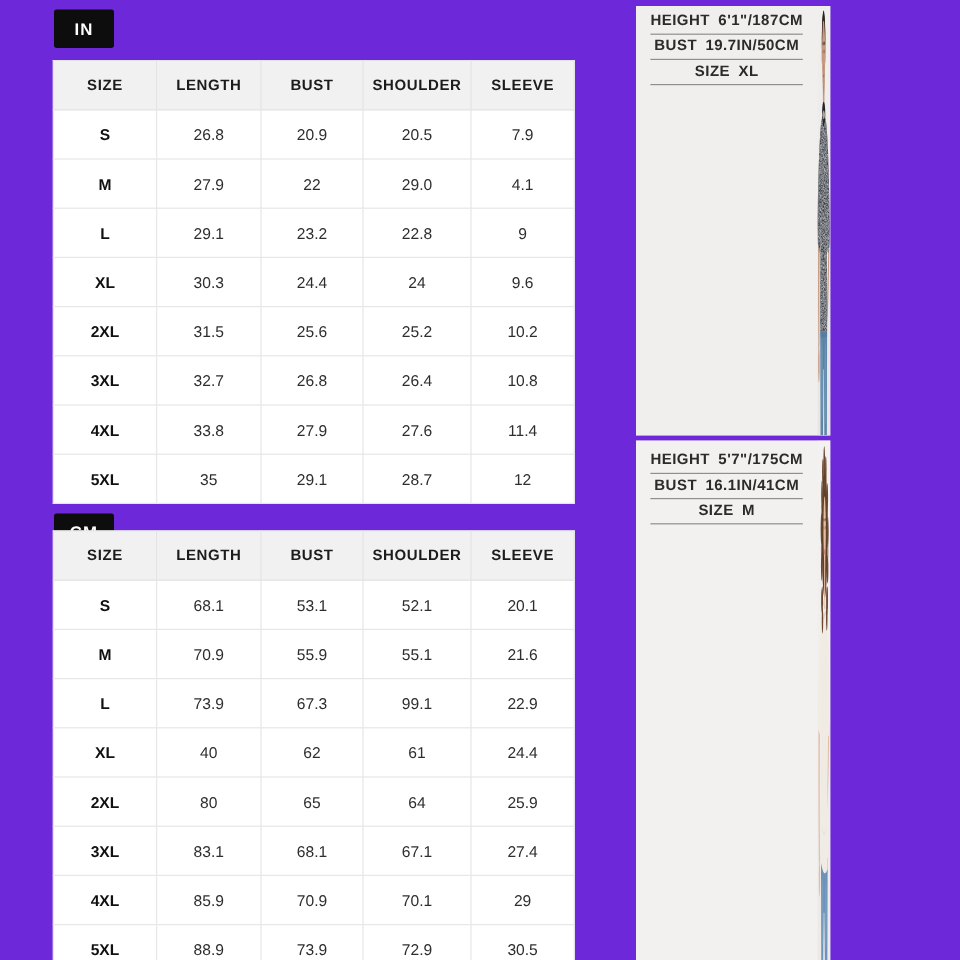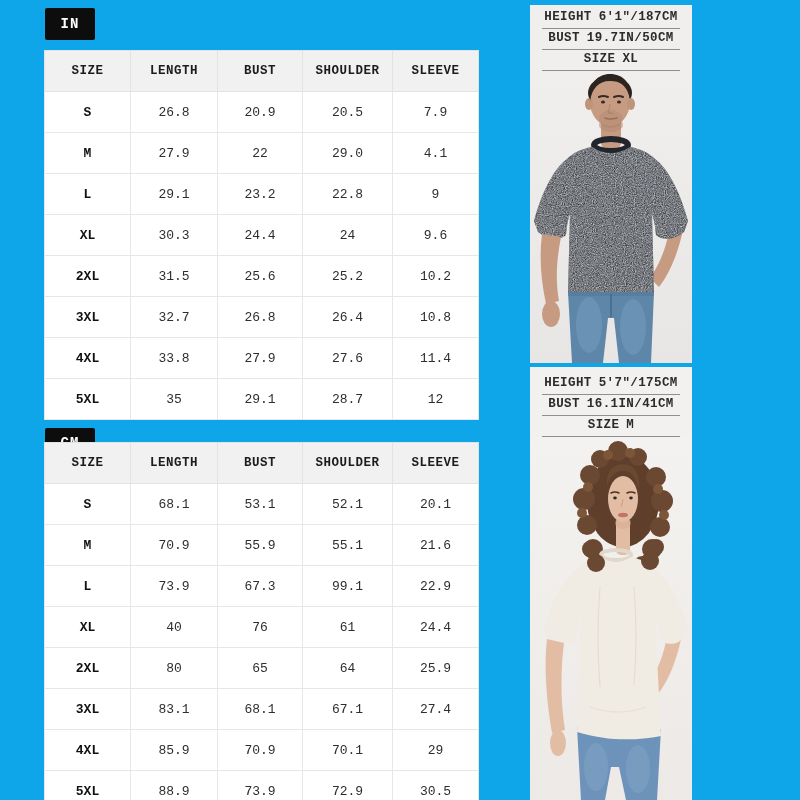--- a/index.html
+++ b/index.html
@@ -1,18 +1,18 @@
 <!DOCTYPE html>
 <html><head>
 <meta charset="utf-8">
 <style>
   html,body{margin:0;padding:0;background:#ffffff;}
   .page{
-    position:relative;width:800px;height:800px;background:#0ea5e9;overflow:hidden;
-    font-family:Liberation Mono, monospace;
+    position:relative;width:800px;height:800px;background:#6d28d9;overflow:hidden;
+    font-family:Liberation Sans, sans-serif;
   }
   
   .unit-badge{
     position:absolute;left:45px;width:50px;height:32px;background:#0d0d0d;color:#ffffff;
     font-weight:bold;font-size:14px;letter-spacing:1px;display:flex;align-items:center;justify-content:center;
     border-radius:2px;
   }
   
   table.size-table{
     position:absolute;left:44px;width:434px;border-collapse:collapse;table-layout:fixed;
@@ -22,21 +22,21 @@
     height:38px;background:#f1f1f1;border:1px solid #e3e3e3;
     font-size:12.5px;font-weight:bold;color:#1c1c1c;letter-spacing:0.5px;text-align:center;
   }
   table.size-table td{
     height:38px;border:1px solid #e7e7e7;text-align:center;vertical-align:middle;
     font-size:13px;color:#2e2e2e;
   }
   table.size-table td:first-child{font-weight:bold;color:#111111;}
   
   .model-panel{
-    position:absolute;left:530px;width:162px;display:flex;flex-direction:column;
+    position:absolute;left:530px;width:162px;display:flex;flex-direction:row;
     background:#f0efed;
   }
   .panel-male{top:5px;height:358px;}
   .panel-female{top:367px;height:433px;background:#f3f1ef;}
   .model-info{flex:0 0 auto;}
   .panel-male .model-info{padding-top:3px;}
   .panel-female .model-info{padding-top:7px;}
   .info-line{
     margin:0 12px;border-bottom:1px solid #8f8f8f;padding:2px 0 3px;
     display:flex;justify-content:center;gap:7px;
@@ -167,21 +167,21 @@
         <tr>
           <td>L</td>
           <td>73.9</td>
           <td>67.3</td>
           <td>99.1</td>
           <td>22.9</td>
         </tr>
         <tr>
           <td>XL</td>
           <td>40</td>
-          <td>76</td>
+          <td>62</td>
           <td>61</td>
           <td>24.4</td>
         </tr>
         <tr>
           <td>2XL</td>
           <td>80</td>
           <td>65</td>
           <td>64</td>
           <td>25.9</td>
         </tr>

